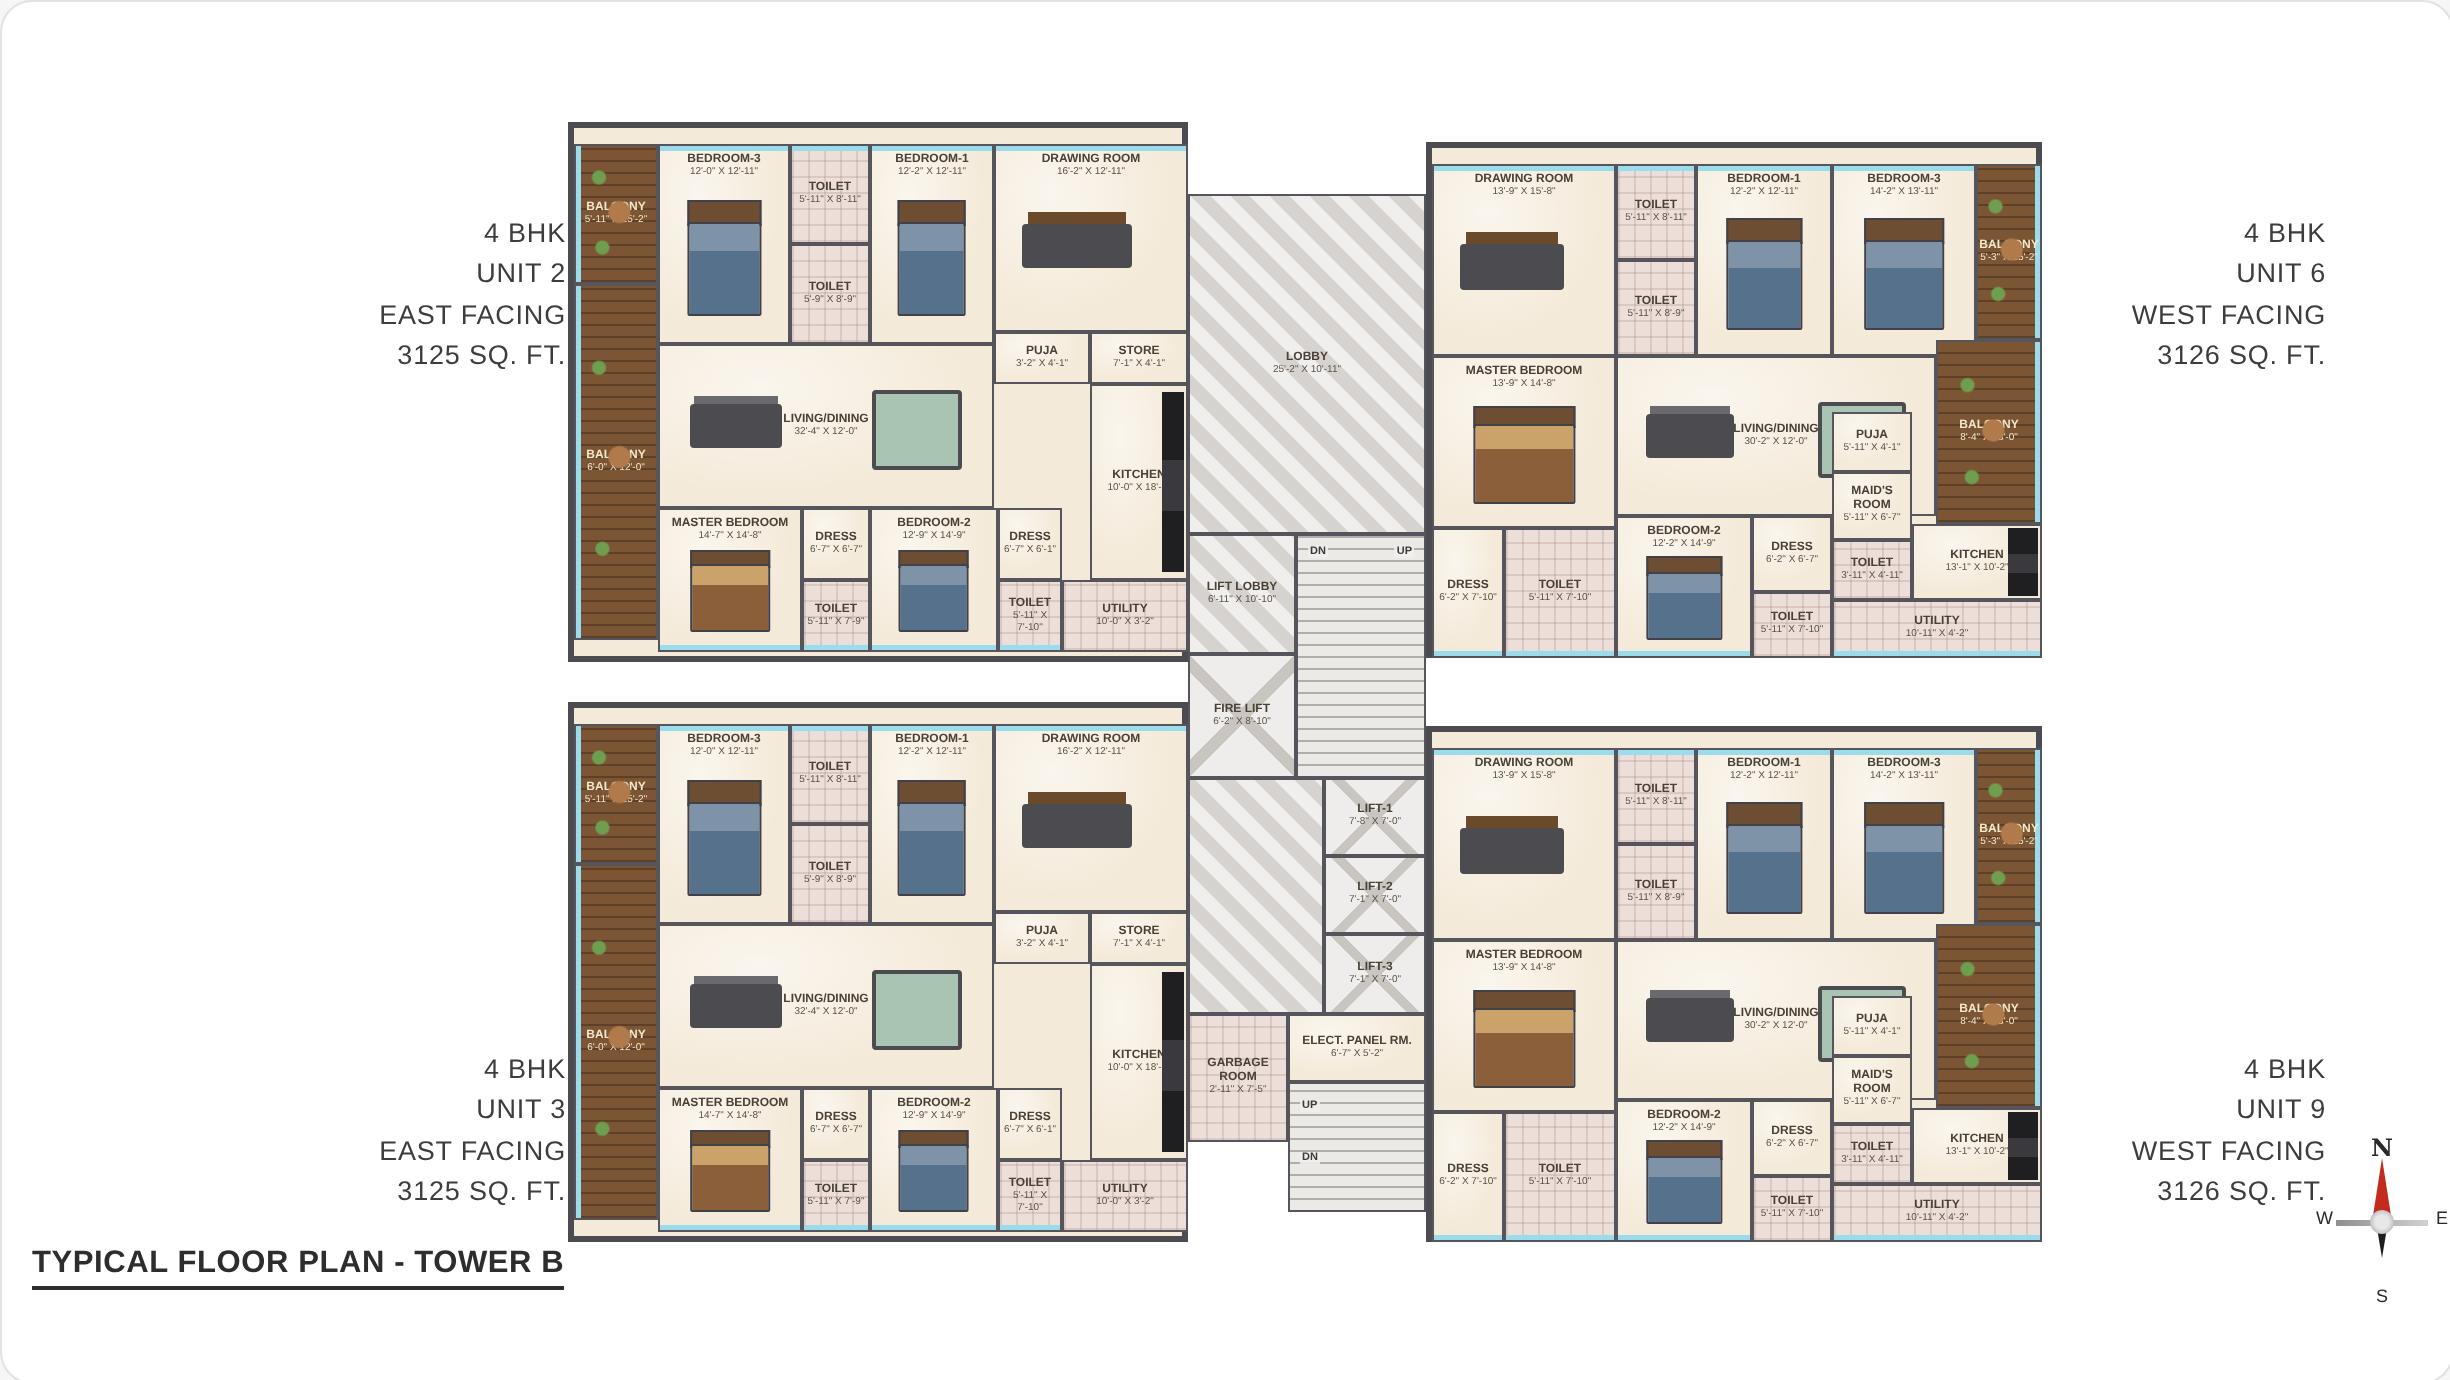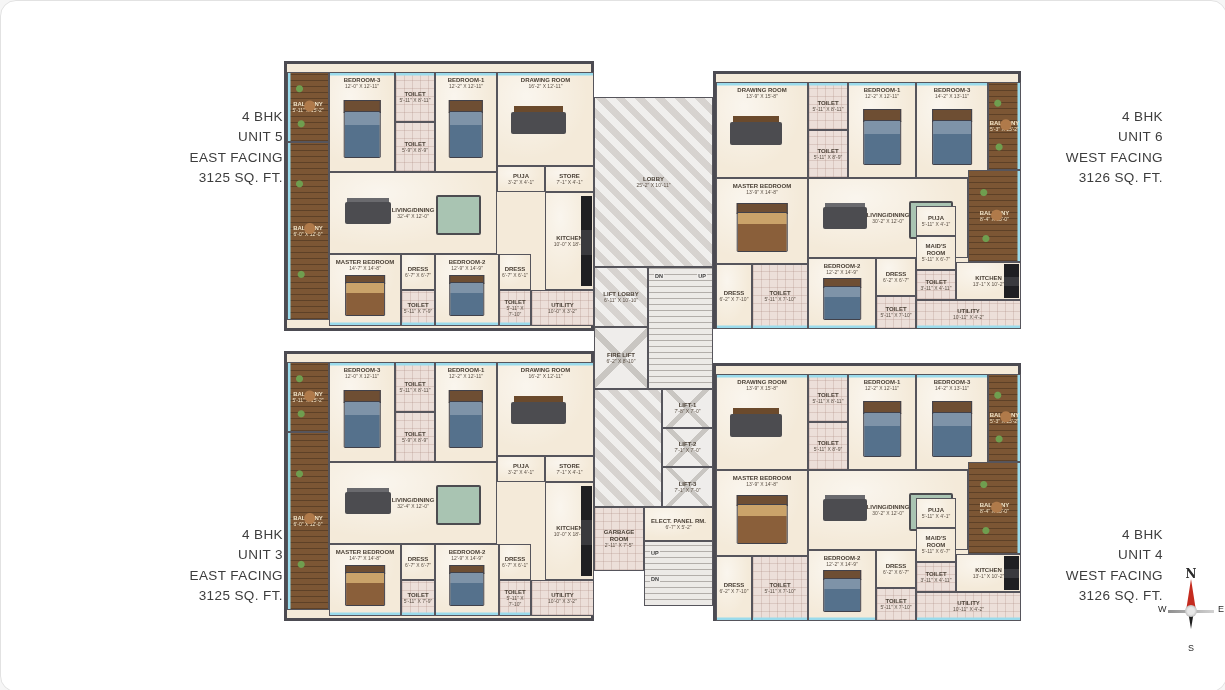--- a/index.html
+++ b/index.html
@@ -134,39 +134,39 @@
   .c-up{position:absolute;left:28px;top:12px;width:0;height:0;border-left:5px solid transparent;border-right:5px solid transparent;border-bottom:32px solid #c42b1f;}
   .c-dn{position:absolute;left:30px;top:44px;width:0;height:0;border-left:3px solid transparent;border-right:3px solid transparent;border-top:18px solid #1e1e1e;}
 </style>
 </head>
 <body>
 
 <div class="page">
 
   <div class="ulabel ul-2">
     <div>4 BHK</div>
-    <div>UNIT 5</div>
+    <div>UNIT 2</div>
     <div>EAST FACING</div>
     <div>3125 SQ. FT.</div>
   </div>
   <div class="ulabel ul-3">
     <div>4 BHK</div>
     <div>UNIT 6</div>
     <div>WEST FACING</div>
     <div>3126 SQ. FT.</div>
   </div>
   <div class="ulabel ul-1">
     <div>4 BHK</div>
     <div>UNIT 3</div>
     <div>EAST FACING</div>
     <div>3125 SQ. FT.</div>
   </div>
   <div class="ulabel ul-4">
     <div>4 BHK</div>
-    <div>UNIT 4</div>
+    <div>UNIT 9</div>
     <div>WEST FACING</div>
     <div>3126 SQ. FT.</div>
   </div>
 
   <div class="plan">
 
     <div class="unit u2">
       <div class="room balcony e-balc1 win-l">
           <span class="rn">BALCONY</span>
           <span class="rd">5'-11" X 15'-2"</span>
@@ -512,20 +512,21 @@
           <span class="rn">GARBAGE ROOM</span>
           <span class="rd">2'-11" X 7'-5"</span>
         </div>
       <div class="room stair c-stair2">
         <span class="s-up2">UP</span>
         <span class="s-dn2">DN</span>
       </div>
     </div>
   </div>
 
+  <div class="title">TYPICAL FLOOR PLAN - TOWER B</div>
 
   <div class="compass">
     <span class="c-n">N</span>
     <span class="c-w">W</span>
     <span class="c-e">E</span>
     <span class="c-s">S</span>
     <div class="c-ew"></div>
     <div class="c-up"></div>
     <div class="c-dn"></div>
     <div class="c-hub"></div>

